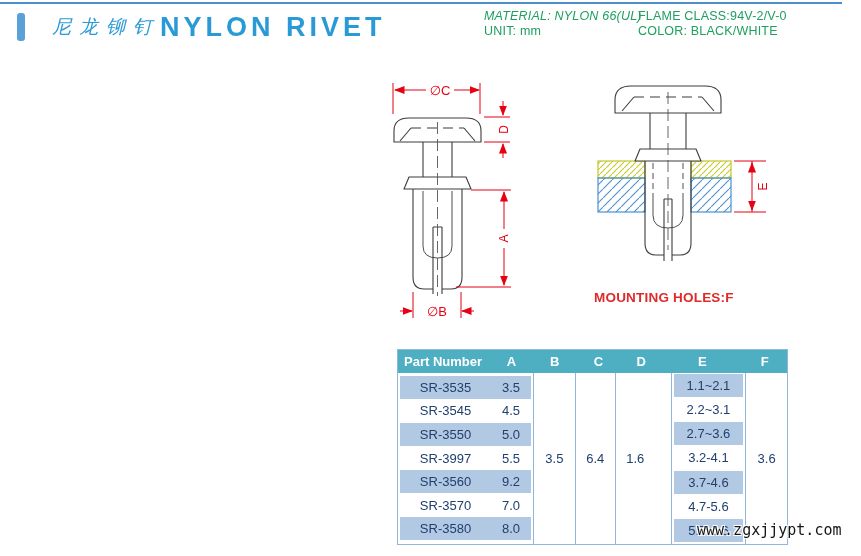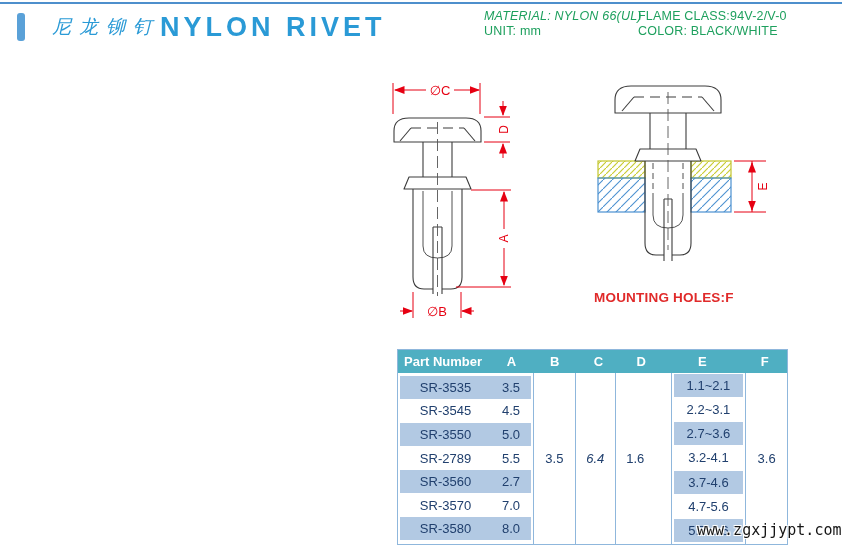--- a/index.html
+++ b/index.html
@@ -38,21 +38,21 @@
   .hc.h1 { width:42px; } .hc.h2 { width:45px; } .hc.h3 { width:43px; }
   .hc.h4 { width:43px; } .hc.h5 { width:80px; } .hc.h6 { width:45px; }
   .tbody { display:flex; height:171px; }
   .col-pa { width:135px; box-sizing:border-box; padding:3px 2px; display:flex; flex-direction:column; }
   .zrow { flex:1; display:flex; align-items:center; border-bottom:1px solid #fff; box-sizing:border-box; }
   .zrow:nth-child(odd) { background:#b2c9e3; }
   .zrow .part { width:91px; text-align:center; }
   .zrow .aval { width:40px; text-align:center; }
   .mcol { display:flex; align-items:center; justify-content:center;
           border-left:1px solid #8fb7dc; box-sizing:border-box; background:#fff; }
-  .mcol.b { width:45px; } .mcol.c { width:43px;font-style:italic; } .mcol.d { width:43px;text-align:right; } .mcol.f { width:45px; }
+  .mcol.b { width:45px; } .mcol.c { width:43px; } .mcol.d { width:43px;text-align:right; } .mcol.f { width:45px; }
   .col-e { width:80px; box-sizing:border-box; border-left:1px solid #8fb7dc; padding:1px 2px;
            display:flex; flex-direction:column;margin-left:16px; }
   .erow { flex:1; display:flex; align-items:center; justify-content:center; border-bottom:1px solid #fff; box-sizing:border-box; }
   .erow:nth-child(odd) { background:#b2c9e3; }
 
   
   .watermark { position:absolute; left:697px; top:521px; font-family:"DejaVu Sans Mono", monospace;
                font-size:15px; font-weight:normal; color:#151515; white-space:nowrap;
                text-shadow:1px 1px 0 #fff,-1px -1px 0 #fff,1px -1px 0 #fff,-1px 1px 0 #fff; }
 
@@ -173,26 +173,26 @@
         </div>
         <div class="zrow">
           <span class="part">SR-3545</span>
           <span class="aval">4.5</span>
         </div>
         <div class="zrow">
           <span class="part">SR-3550</span>
           <span class="aval">5.0</span>
         </div>
         <div class="zrow">
-          <span class="part">SR-2789</span>
+          <span class="part">SR-3997</span>
           <span class="aval">5.5</span>
         </div>
         <div class="zrow">
           <span class="part">SR-3560</span>
-          <span class="aval">2.7</span>
+          <span class="aval">9.2</span>
         </div>
         <div class="zrow">
           <span class="part">SR-3570</span>
           <span class="aval">7.0</span>
         </div>
         <div class="zrow">
           <span class="part">SR-3580</span>
           <span class="aval">8.0</span>
         </div>
       </div>

